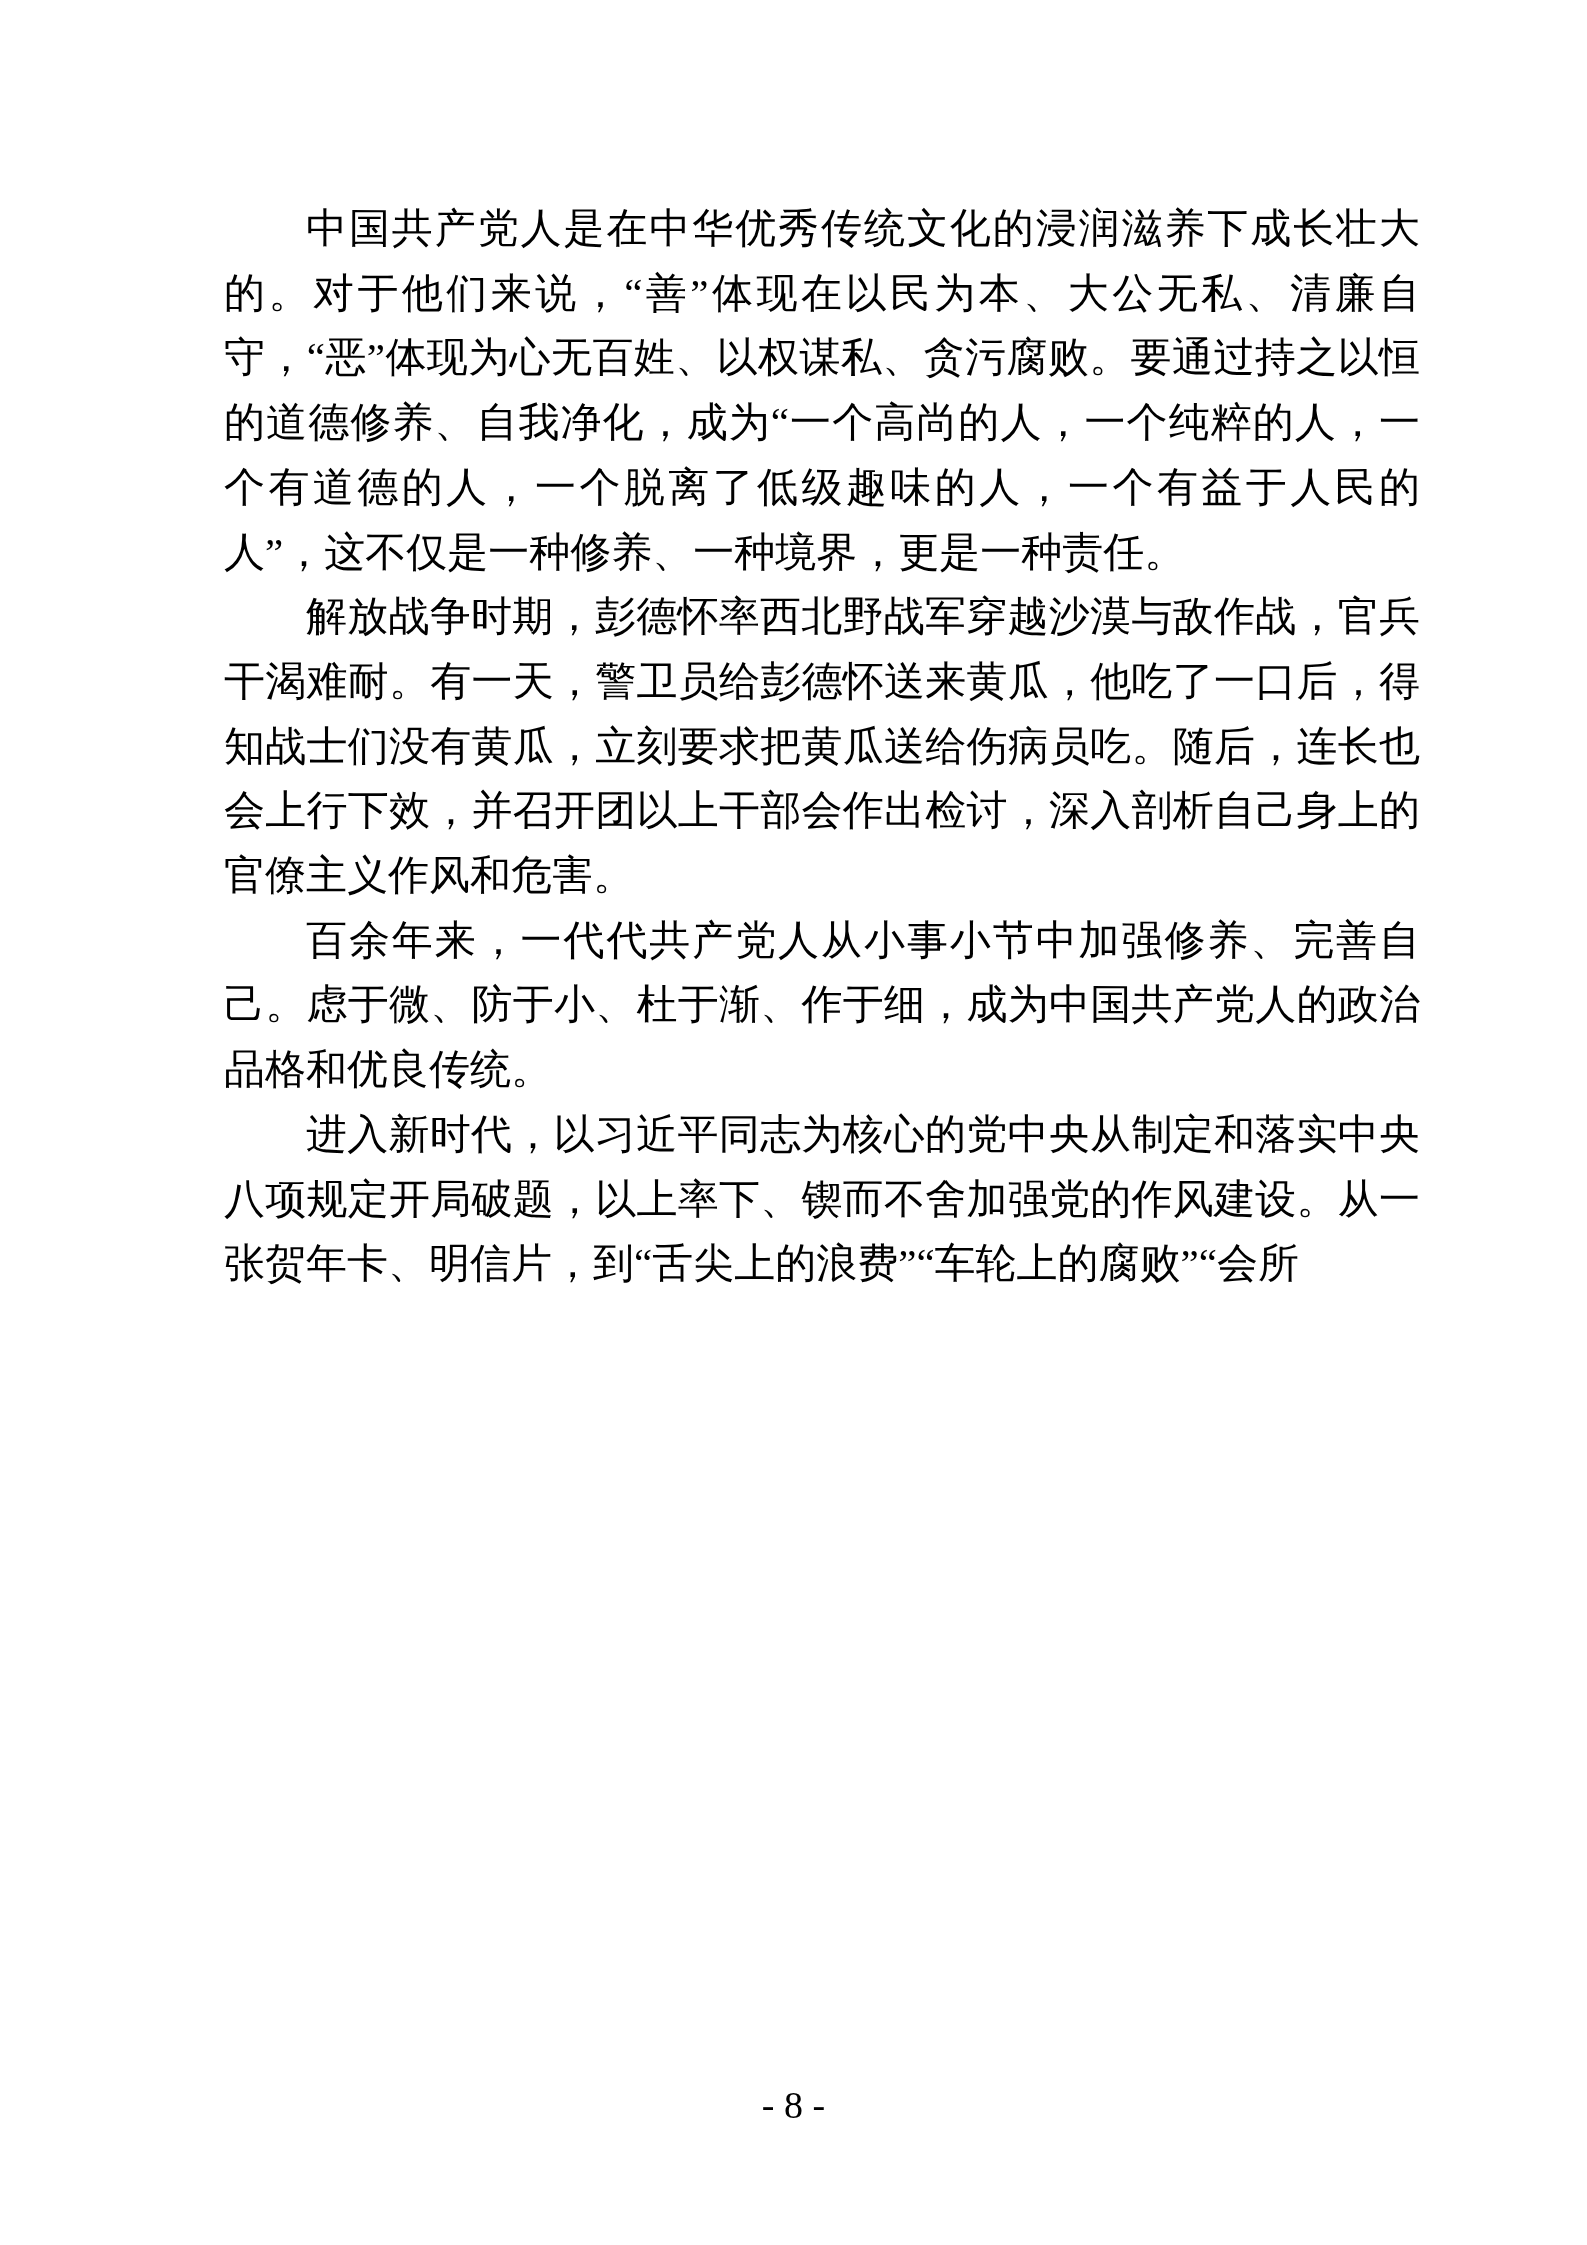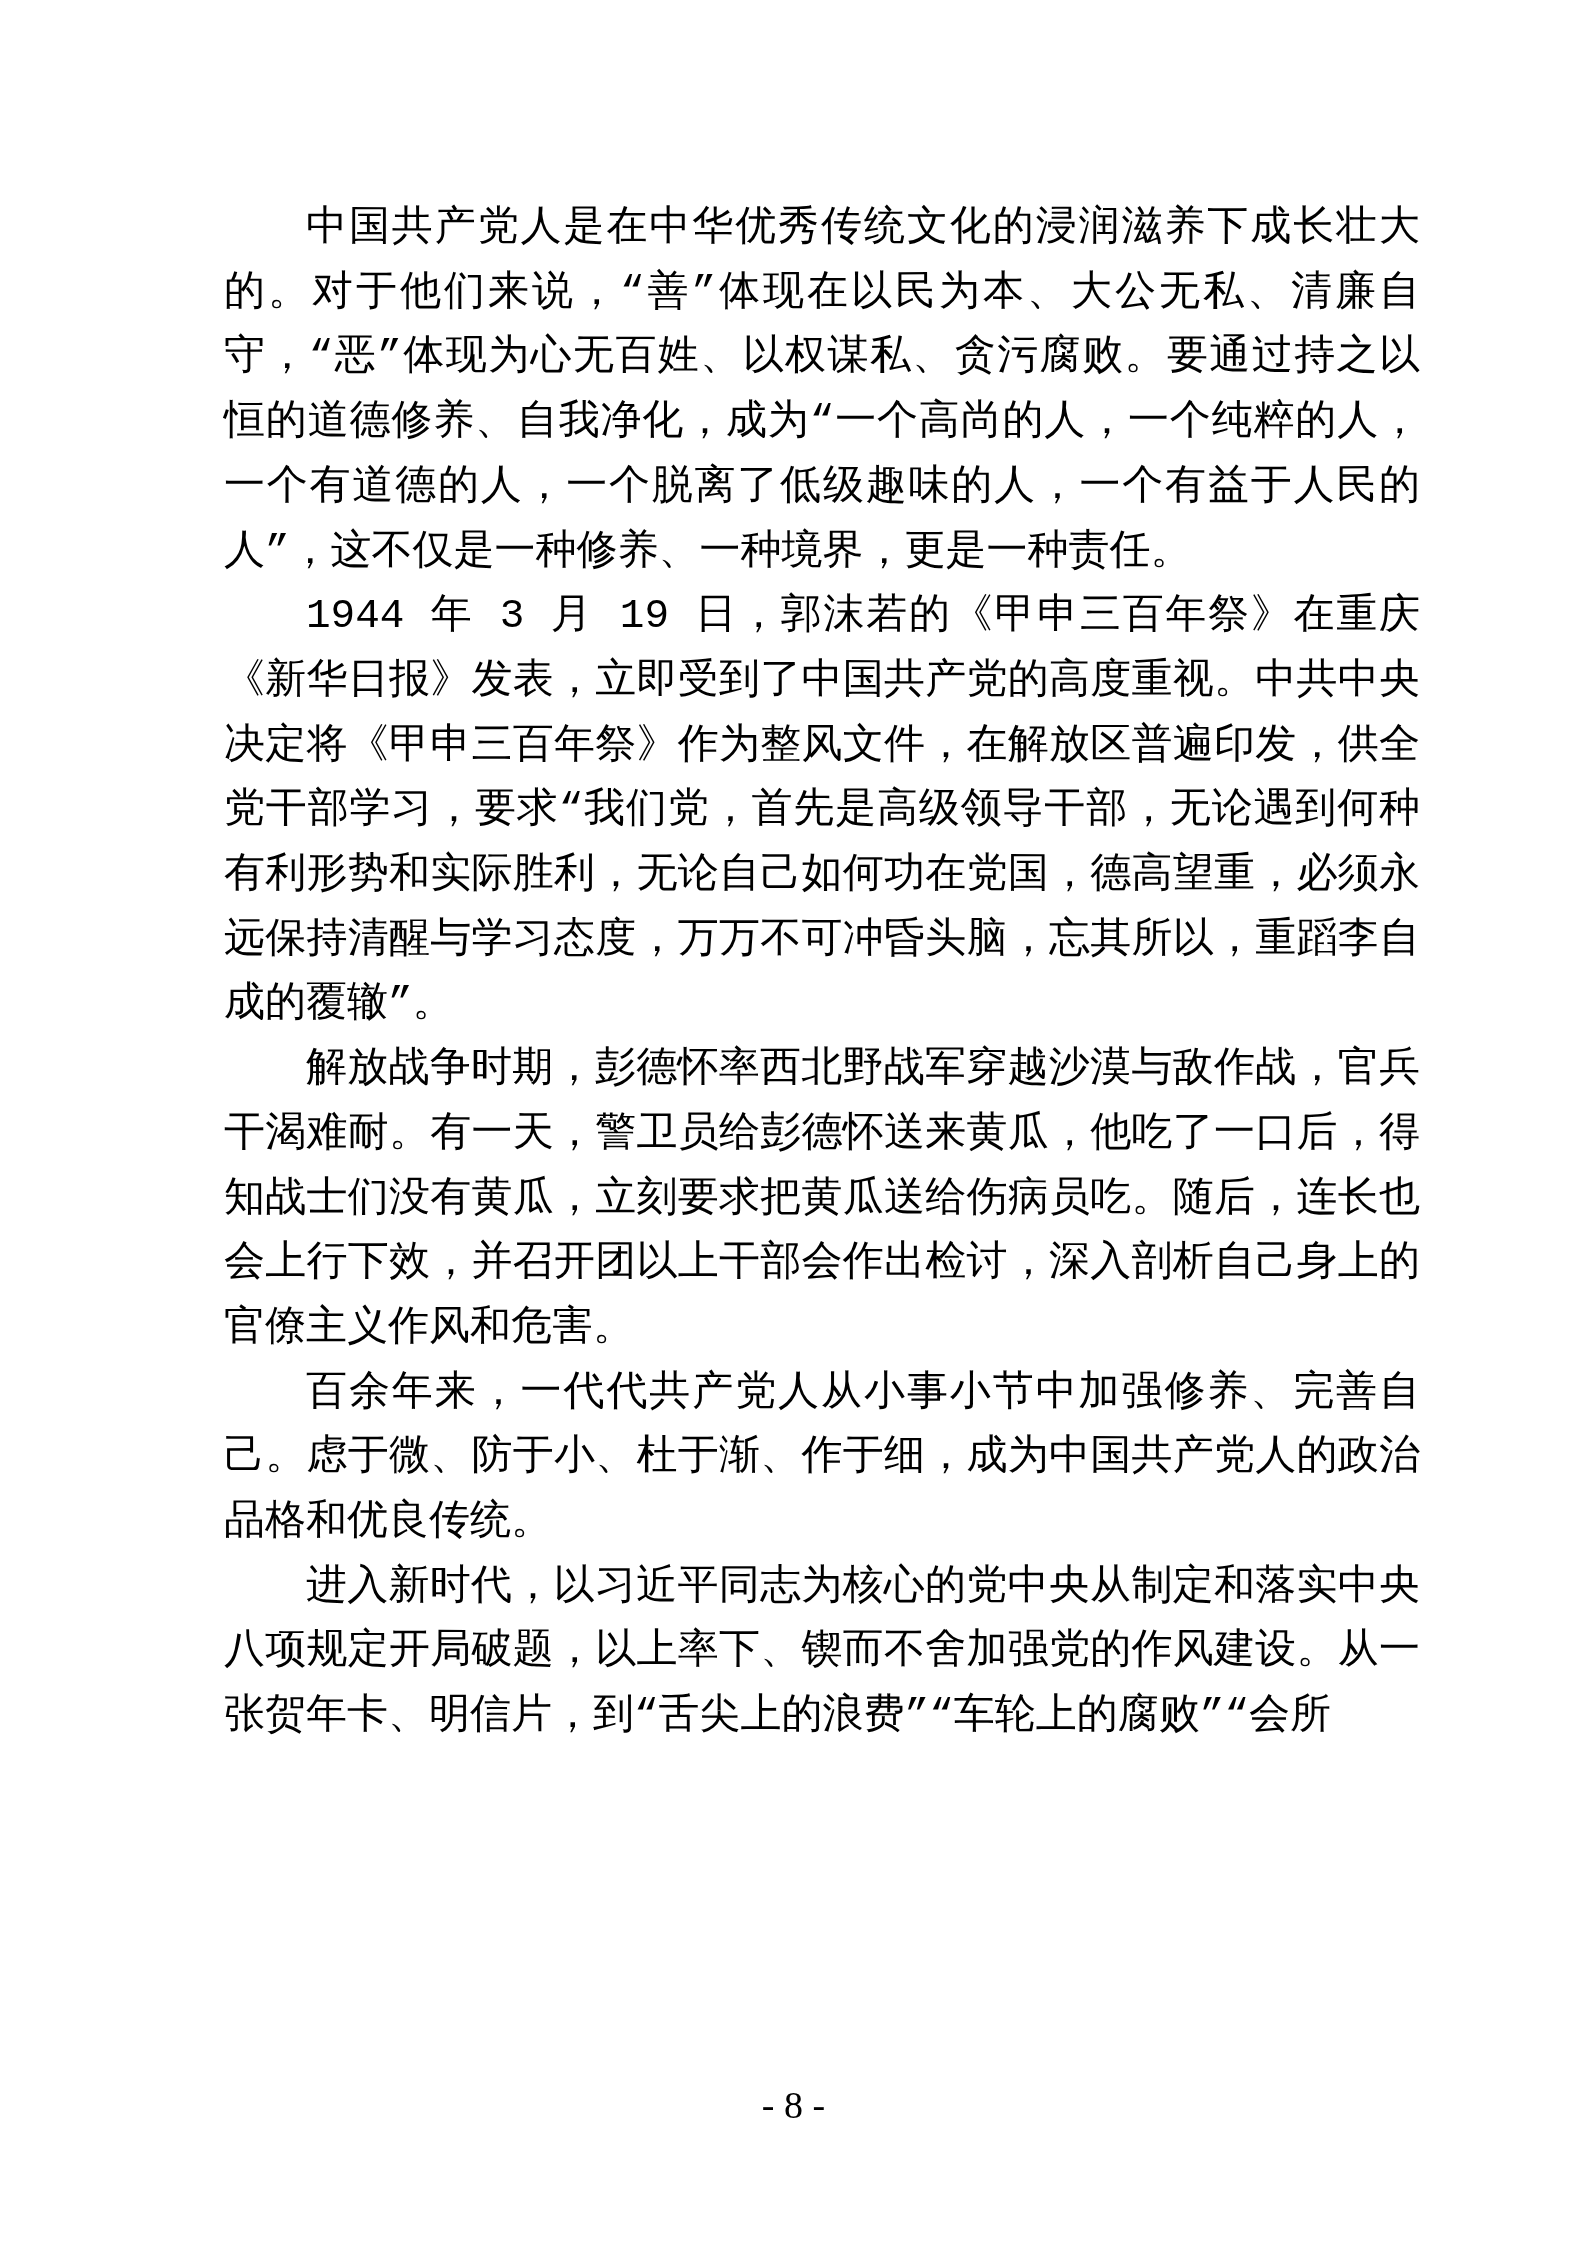--- a/index.html
+++ b/index.html
@@ -33,41 +33,39 @@
     margin: 0;
     padding: 0;
     font-size: 41px;
     line-height: 64.7px;
     text-align: justify;
     text-justify: inter-ideograph;
     text-indent: 2em;
     letter-spacing: 0;
     word-break: break-all;
     color: #000000;
-    font-family: Liberation Mono, monospace;
   }
   .footer {
     position: absolute;
     top: 2082px;
     left: 0;
     width: 1587px;
     text-align: center;
     font-size: 38px;
     line-height: 46px;
     color: #000000;
   }
 </style>
 </head>
 <body>
 
 <div class="sheet">
 
   <div class="content">
     <p class="para">中国共产党人是在中华优秀传统文化的浸润滋养下成长壮大的。对于他们来说，“善”体现在以民为本、大公无私、清廉自守，“恶”体现为心无百姓、以权谋私、贪污腐败。要通过持之以恒的道德修养、自我净化，成为“一个高尚的人，一个纯粹的人，一个有道德的人，一个脱离了低级趣味的人，一个有益于人民的人”，这不仅是一种修养、一种境界，更是一种责任。</p>
-    <p class="para">1944 年 3 月 19 日，郭沫若的《甲申三百年祭》在重庆《新华日报》发表，立即受到了中国共产党的高度重视。中共中央决定将《甲申三百年祭》作为整风文件，在解放区普遍印发，供全党干部学习，要求“我们党，首先是高级领导干部，无论遇到何种有利形势和实际胜利，无论自己如何功在党国，德高望重，必须永远保持清醒与学习态度，万万不可冲昏头脑，忘其所以，重蹈李自成的覆辙”。</p>
     <p class="para">解放战争时期，彭德怀率西北野战军穿越沙漠与敌作战，官兵干渴难耐。有一天，警卫员给彭德怀送来黄瓜，他吃了一口后，得知战士们没有黄瓜，立刻要求把黄瓜送给伤病员吃。随后，连长也会上行下效，并召开团以上干部会作出检讨，深入剖析自己身上的官僚主义作风和危害。</p>
     <p class="para">百余年来，一代代共产党人从小事小节中加强修养、完善自己。虑于微、防于小、杜于渐、作于细，成为中国共产党人的政治品格和优良传统。</p>
     <p class="para">进入新时代，以习近平同志为核心的党中央从制定和落实中央八项规定开局破题，以上率下、锲而不舍加强党的作风建设。从一张贺年卡、明信片，到“舌尖上的浪费”“车轮上的腐败”“会所</p>
   </div>
 
   <div class="footer">- 8 -</div>
 
 </div>
 
 </body></html>

